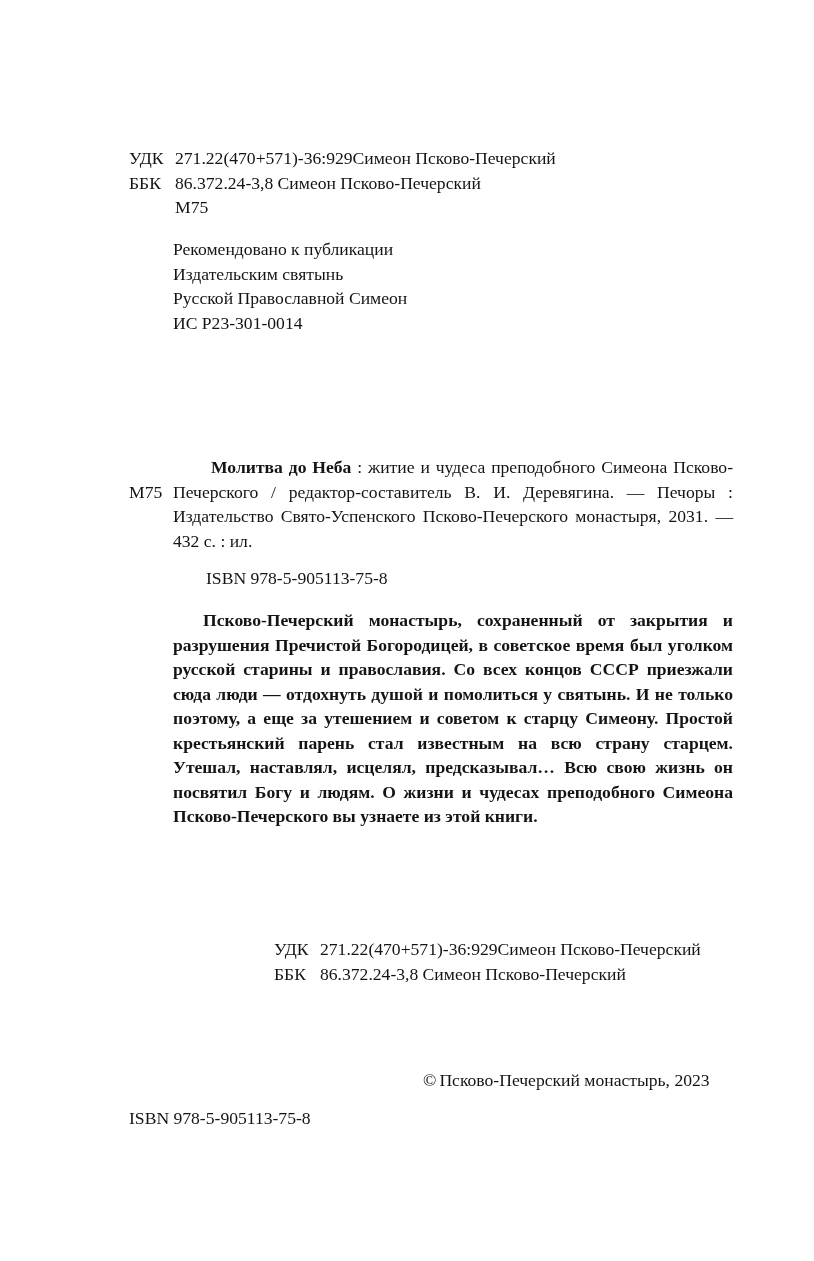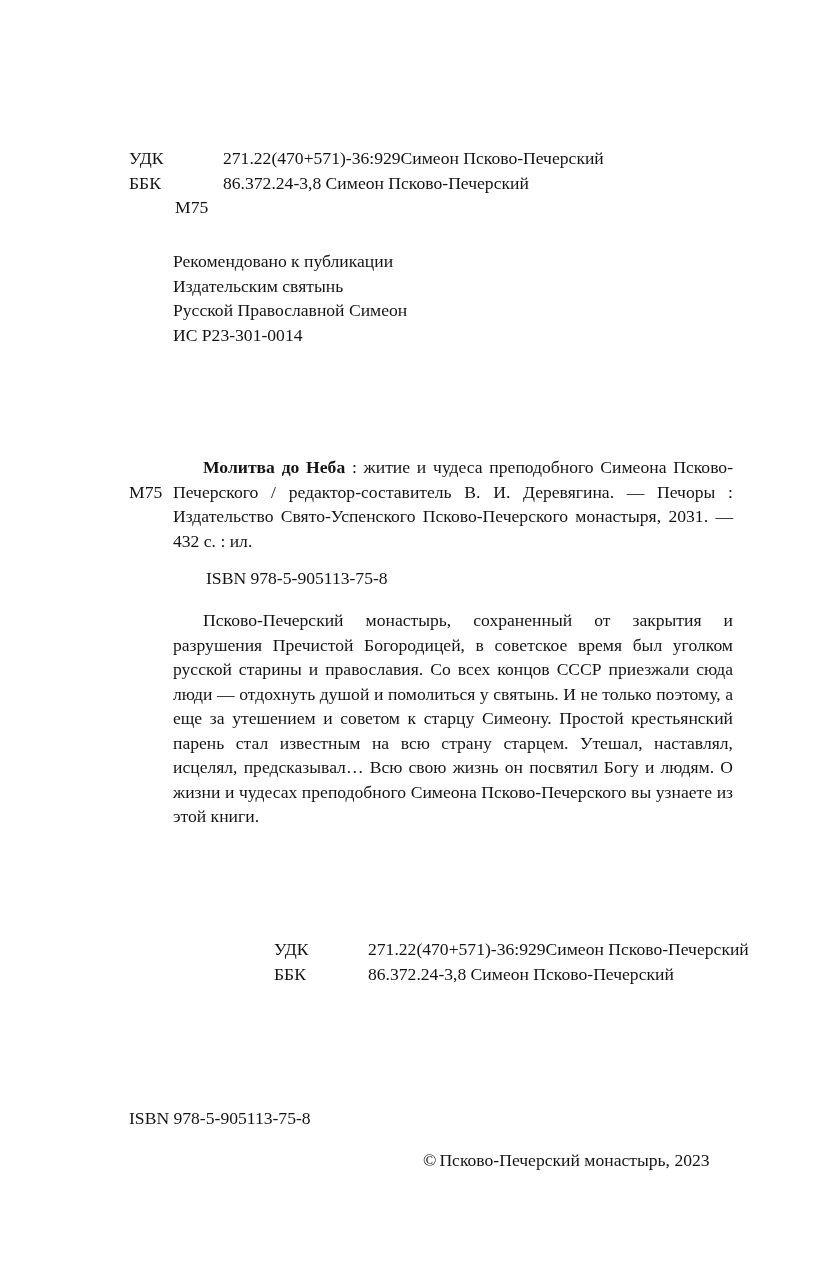--- a/index.html
+++ b/index.html
@@ -35,30 +35,30 @@
   .class-row {
     display: flex;
     align-items: baseline;
     white-space: nowrap;
   }
   .class-label {
     display: inline-block;
     width: 46px;
     flex: 0 0 46px;
   }
-  .class-value { display: inline-block; margin-left: 48px; }
+  .class-value { display: inline-block; }
   .class-code {
     margin-left: 46px;
   }
 
   
   .recommend {
     position: absolute;
     left: 173px;
-    top: 249px;
+    top: 237px;
     width: 480px;
   }
   .recommend div { white-space: nowrap; }
 
   
   .biblio {
     position: absolute;
     left: 129px;
     top: 455px;
     width: 604px;
@@ -70,20 +70,21 @@
     hyphens: none;
   }
   .biblio-sigil {
     position: absolute;
     left: 0;
     top: 24.5px;
     width: 44px;
   }
   .biblio-title {
     font-weight: bold;
+    margin-left: 8px;
   }
   .biblio-indent {
     display: inline-block;
     width: 30px;
   }
 
   .isbn-inner {
     position: absolute;
     left: 206px;
     top: 566px;
@@ -92,20 +93,21 @@
   
   .annotation {
     position: absolute;
     left: 173px;
     top: 608px;
     width: 560px;
     text-align: justify;
     text-justify: inter-word;
     text-indent: 30px;
     hyphens: none;
+    font-weight: bold;
   }
 
   
   .class-block-bottom {
     position: absolute;
     left: 274px;
     top: 937px;
     width: 460px;
   }
   .class-block-bottom .class-row { white-space: nowrap; }
@@ -114,21 +116,21 @@
   .footer-isbn {
     position: absolute;
     left: 129px;
     top: 1106px;
     font-variant-numeric: lining-nums;
     font-feature-settings: "lnum" 1;
   }
   .footer-copyright {
     position: absolute;
     left: 423px;
-    top: 1148px;
+    top: 1068px;
     white-space: nowrap;
   }
   .copy-mark { margin-right: 3px; }
 </style>
 </head>
 <body>
 
 <div class="page">
 
   <div class="class-block txt">

